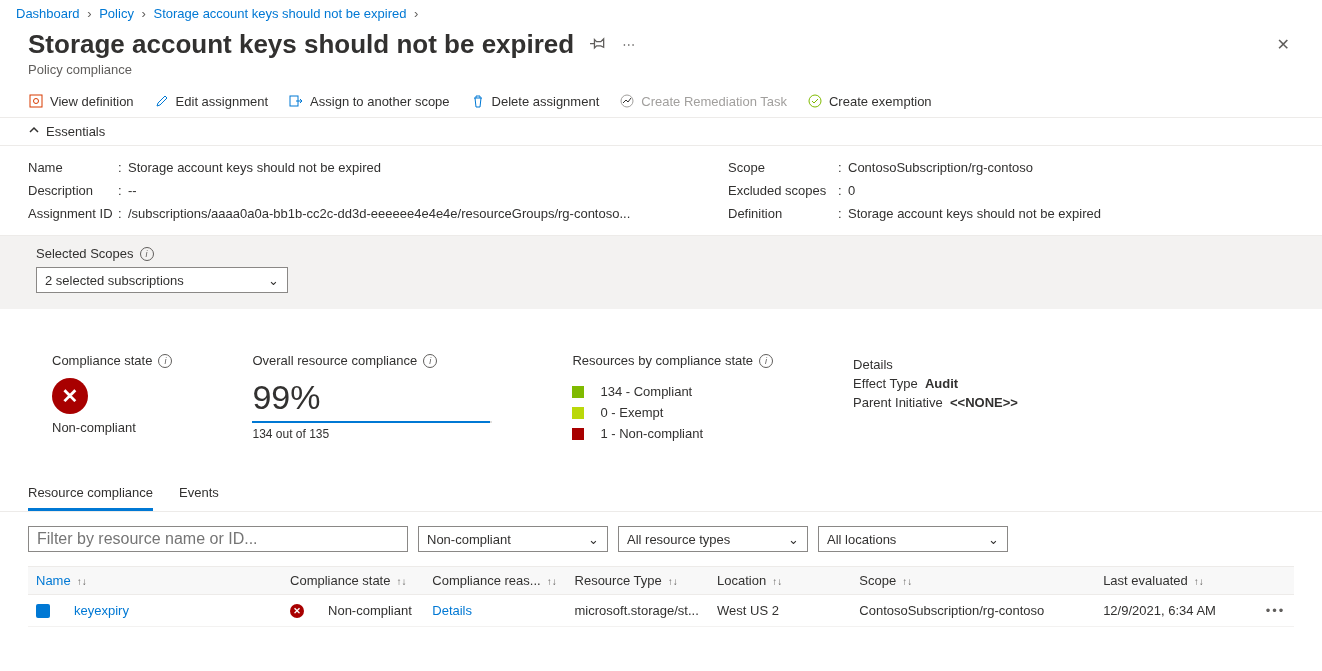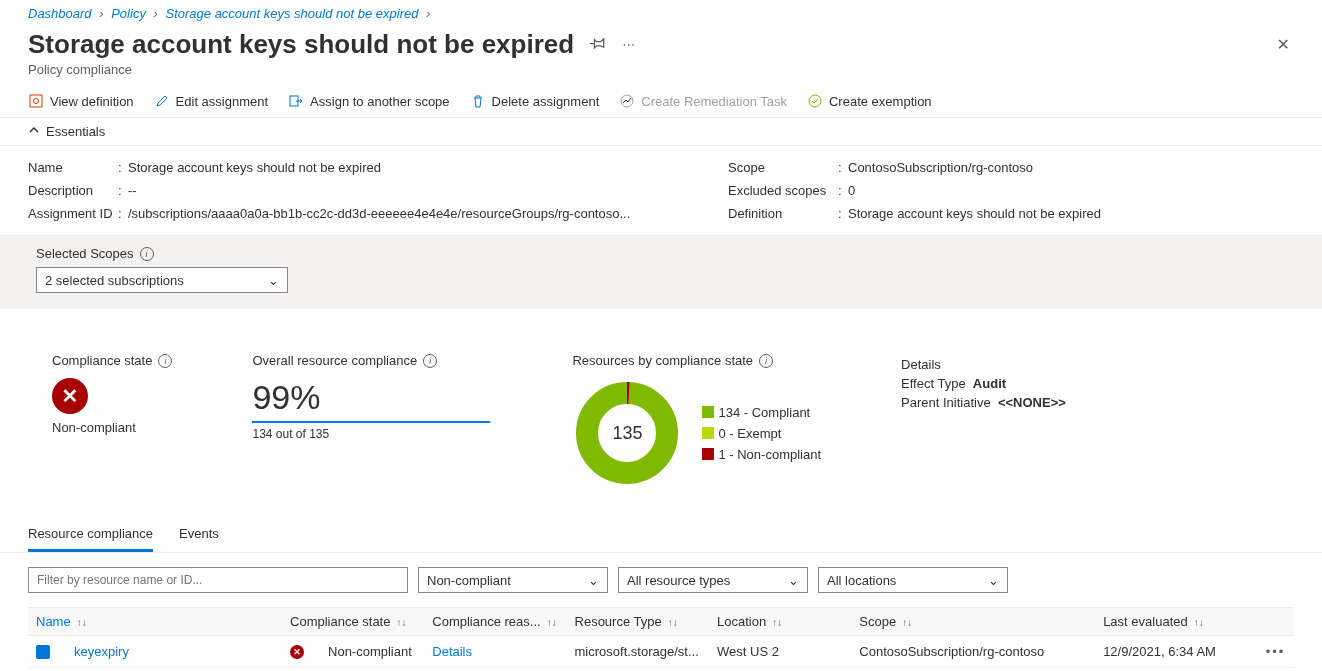--- a/index.html
+++ b/index.html
@@ -5,21 +5,21 @@
   * { box-sizing: border-box; }
   body {
     margin: 0;
     font-family: "Segoe UI", -apple-system, Arial, sans-serif;
     font-size: 13px;
     color: #323130;
     background: #fff;
     width: 1322px;
   }
   
-  .crumbs { padding: 6px 28px 0 28px; font-size: 13px; font-style: italic; }
+  .crumbs { padding: 6px 28px 0 16px; font-size: 13px; }
   .crumbs a { color: #0078d4; text-decoration: none; cursor: pointer; }
   .crumbs .sep { color: #605e5c; margin: 0 4px; }
   
   .header { display: flex; align-items: center; padding: 8px 28px 0 28px; }
   .header h1 { font-size: 26px; font-weight: 600; margin: 0; }
   .header .hicon { margin-left: 16px; color: #605e5c; cursor: pointer; }
   .header .spacer { flex: 1; }
   .header .close { font-size: 16px; color: #605e5c; cursor: pointer; padding: 4px; }
   .subtitle { padding: 2px 20px 10px 28px; color: #605e5c; font-size: 13px; }
   
@@ -52,32 +52,32 @@
   .nc-icon::before{content:"✕";color:#fff;font-size:20px;font-weight:bold;}
   .nc-label{margin-top:6px;}
   .pct{font-size:34px;font-weight:400;}
   .pctbar{width:240px;height:2px;background:#e1dfdd;position:relative;margin-top:4px;}
   .pctbar::before{content:"";position:absolute;left:0;top:0;height:100%;width:99%;background:#0078d4;}
   .pctnote{font-size:12px;margin-top:4px;}
   .donut-wrap{display:flex;align-items:center;gap:20px;}
   .donut{position:relative;width:110px;height:110px;}
   .donut svg{transform:rotate(-90deg);}
   .donut .center{position:absolute;inset:0;display:flex;align-items:center;justify-content:center;font-size:18px;}
-  .legend .row{display:flex;align-items:center;gap:4px;margin:6px 0;font-size:13px;}
+  .legend .row{display:flex;align-items:center;gap:16px;margin:6px 0;font-size:13px;}
   .sq{width:12px;height:12px;}
   .g{background:#7fba00;} .y{background:#bad80a;} .r{background:#a80000;}
   .details .drow{margin:4px 0;font-size:13px;}
   .details .dv{font-weight:600;}
   
   .tabs{display:flex;gap:26px;padding:0 28px;border-bottom:1px solid #edebe9;}
   .tab{padding:8px 0;cursor:pointer;color:#323130;}
   .tab.active{border-bottom:3px solid #0078d4;font-weight:400;}
   
   .filters{display:flex;gap:10px;padding:14px 28px;}
-  .finput{width:380px;height:26px;border:1px solid #8a8886;padding:0 8px;font-size:12px;}
+  .finput{width:380px;height:26px;border:1px solid #8a8886;padding:0 8px;font-size:16px;}
   
   .tbl{width:calc(100% - 56px);margin:0 28px;border-collapse:collapse;font-size:13px;}
   .tbl th{background:#f8f8f8;border-top:1px solid #edebe9;border-bottom:1px solid #edebe9;text-align:left;font-weight:400;padding:6px 8px;color:#323130;position:relative;}
   .tbl th .sort{font-size:10px;color:#605e5c;margin-left:6px;}
   .tbl th.link{color:#0078d4;}
   .tbl td{padding:8px 8px;border-bottom:1px solid #f3f2f1;white-space:nowrap;overflow:hidden;text-overflow:ellipsis;}
   .tbl td.link{color:#0078d4;cursor:pointer;}
   .cell-flex{display:flex;align-items:center;gap:24px;}
   .res-ico{width:14px;height:14px;background:#0078d4;border-radius:2px;}
   .nc-dot{width:14px;height:14px;border-radius:50%;background:#a80000;display:inline-flex;align-items:center;justify-content:center;color:#fff;font-size:9px;font-weight:bold;}
@@ -235,27 +235,20 @@
     <div class="pct">99%</div>
     <div class="pctbar"></div>
     <div class="pctnote">134 out of 135</div>
   </div>
   <div>
     <div class="shead">
         <span>Resources by compliance state</span>
         <span class="info-icon">i</span>
       </div>
     <div class="donut-wrap">
-      <div class="donut">
-        <svg width="110" height="110">
-          <circle cx="55" cy="55" r="40" fill="none" stroke="#7fba00" stroke-width="22"></circle>
-          <circle cx="55" cy="55" r="40" fill="none" stroke="#a80000" stroke-width="22" stroke-dasharray="2 249"></circle>
-        </svg>
-        <div class="center">135</div>
-      </div>
       <div class="legend">
         <div class="row">
             <span class="sq g"></span>
             <span>134 - Compliant</span>
           </div>
         <div class="row">
             <span class="sq y"></span>
             <span>0 - Exempt</span>
           </div>
         <div class="row">

